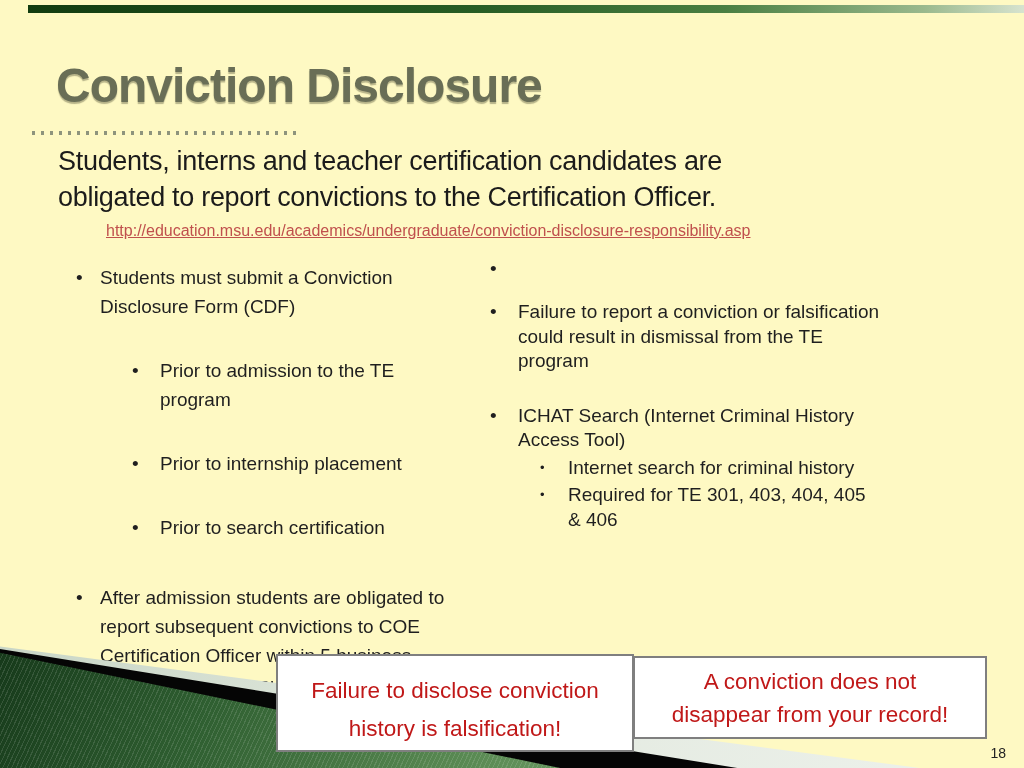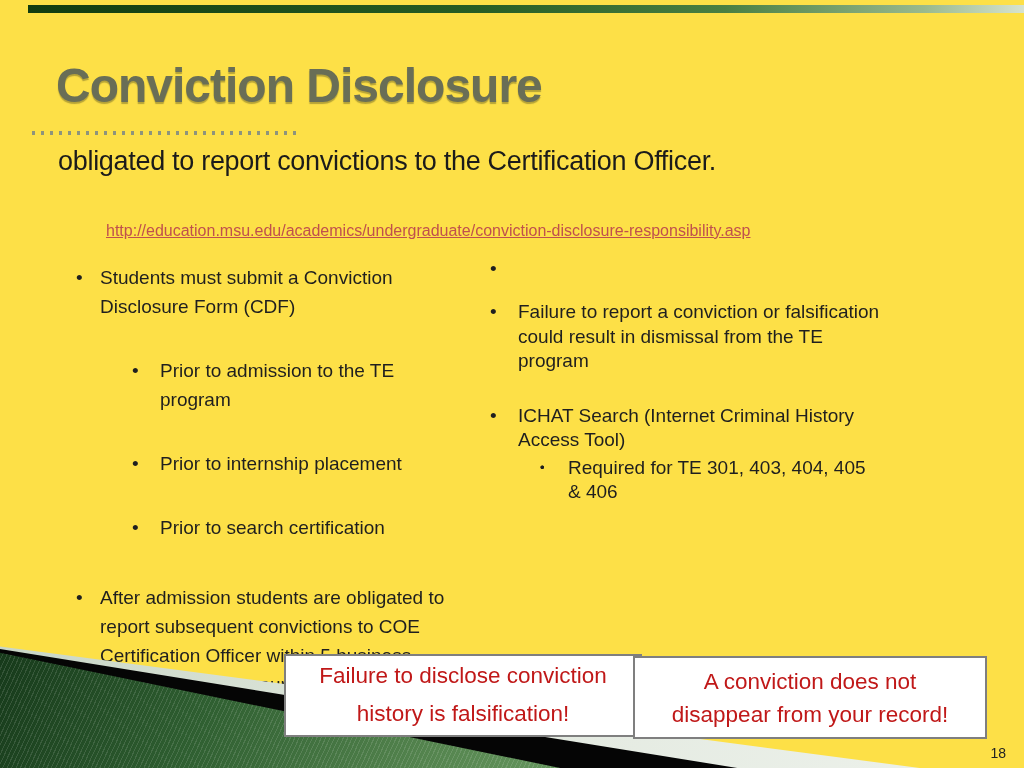--- a/index.html
+++ b/index.html
@@ -1,19 +1,19 @@
 <!DOCTYPE html>
 <html><head>
 <meta charset="utf-8">
 <style>
   html, body { margin:0; padding:0; background:#ffffff; }
   .slide {
     position: relative;
     width: 1024px; height: 768px;
-    background: #fde047;
+    background: #fef9c3;
     overflow: hidden;
     font-family: "Liberation Sans", "DejaVu Sans", sans-serif;
   }
 
   
   .topbar {
     position: absolute; left: 28px; right: 0; top: 5px; height: 8px;
     background: linear-gradient(to right, #123c10, #275d24 45%, #4a7f42 70%, #9ab98d 90%, #d7e3cf);
   }
 
@@ -86,39 +86,40 @@
       repeating-linear-gradient(115deg, rgba(255,255,255,0.12) 0px, rgba(255,255,255,0.12) 1px, transparent 1px, transparent 4px),
       linear-gradient(115deg, #16391a 0%, #2f5f31 22%, #55854f 45%, #6fa067 65%, #7fae76 85%, #8ab983 100%);
   }
 
   
   .callout {
     position: absolute; z-index: 2;
     background: #ffffff; border: 2px solid #7f7f7f;
     color: #c01818; font-size: 22.5px; text-align: center;
   }
-  .callout-1 { left: 284px; top: 654px; width: 354px; height: 78px; line-height: 38px; padding-top: 1px; }
+  .callout-1 { left: 276px; top: 654px; width: 354px; height: 78px; line-height: 38px; padding-top: 16px; }
   .callout-2 { left: 633px; top: 656px; width: 350px; height: 72px; line-height: 33px; padding-top: 7px; }
 
   .pagenum {
     position: absolute; right: 18px; bottom: 7px; z-index: 3;
     font-size: 14px; color: #222222;
   }
 </style>
 </head>
 <body>
 
 <div class="slide">
 
   <div class="topbar"></div>
 
   <h1 class="title">Conviction Disclosure</h1>
   <div class="title-sep"></div>
 
   <div class="intro">
+    <div>Students, interns and teacher certification candidates are</div>
     <div>obligated to report convictions to the Certification Officer.</div>
   </div>
 
   <a class="link">http://education.msu.edu/academics/undergraduate/conviction-disclosure-responsibility.asp</a>
 
   <div class="col col-left">
     <div class="li mb18">
       <span class="mk">•</span>
       <div class="w-l">Students must submit a Conviction Disclosure Form (CDF)</div>
     </div>
@@ -147,20 +148,21 @@
     <div class="li mt43">
       <span class="mk">•</span>
       <div class="w-r">Failure to report a conviction or falsification could result in dismissal from the TE program</div>
     </div>
     <div class="li mt30 mb3">
       <span class="mk">•</span>
       <div class="w-r">ICHAT Search (Internet Criminal History Access Tool)</div>
     </div>
     <div class="li sub mb3">
       <span class="mk">•</span>
+      <div class="w-rs">Internet search for criminal history</div>
     </div>
     <div class="li sub">
       <span class="mk">•</span>
       <div class="w-rs">Required for TE 301, 403, 404, 405 &amp; 406</div>
     </div>
   </div>
 
   <div class="tri tri-pale"></div>
   <div class="tri tri-black"></div>
   <div class="tri tri-green"></div>

